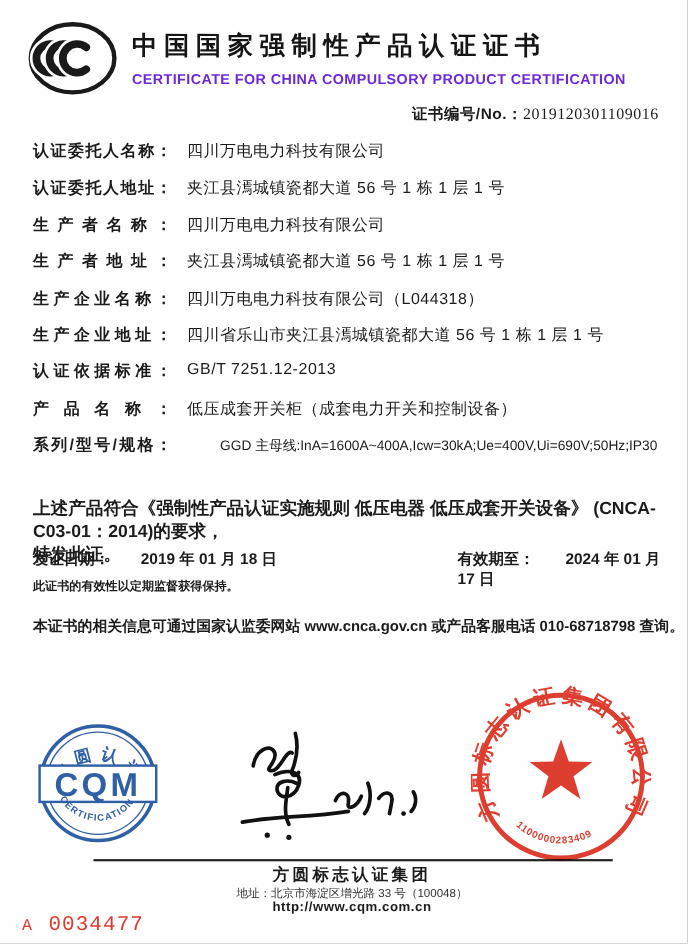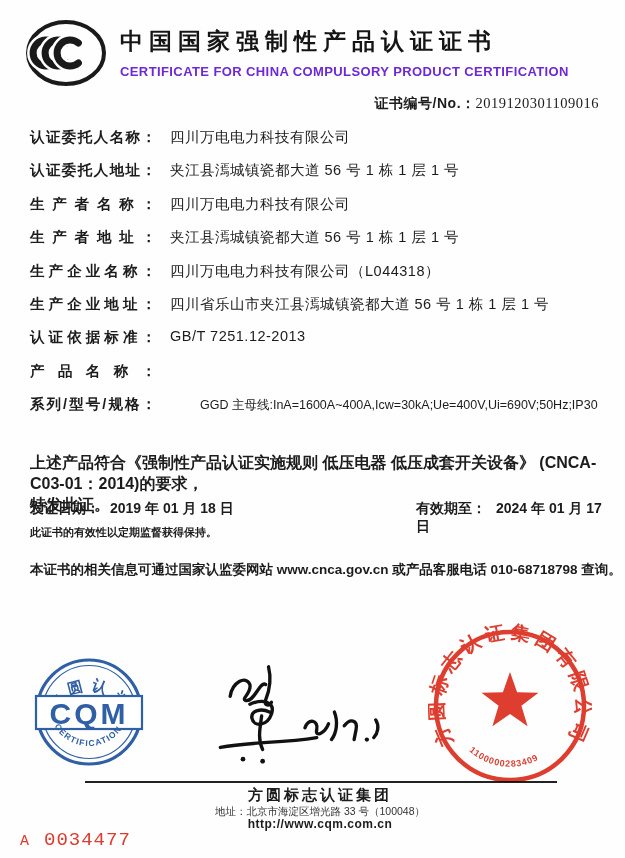--- a/index.html
+++ b/index.html
@@ -24,21 +24,21 @@
   .frow { display:flex; height:33.4px; align-items:flex-start; }
   .flabel { display:inline-block; width:126px; font-weight:700; font-size:14.5px;
             text-align:justify; text-align-last:justify; flex:none; }
   .fvalue { margin-left:14px; font-size:14.5px; font-weight:500; letter-spacing:0.5px; }
   .fvalue.tech { font-size:12.5px; letter-spacing:0; padding-top:2px;margin-left:44px; }
 
   .statement { position:absolute; left:30px; top:452px; width:578px; font-size:16px;
                font-weight:600; line-height:21px; }
   .dates { position:absolute; left:30px; top:500px; width:578px; font-size:14px; font-weight:600; }
   .date-right { position:absolute; left:386px; top:0; }
-  .date-val { font-weight:600; margin-left:10px; }
+  .date-val { font-weight:600; margin-left:28px; }
   .note1 { position:absolute; left:30px; top:525px; font-size:11px; font-weight:700; }
   .note2 { position:absolute; left:30px; top:561px; font-size:13.5px; font-weight:700; }
 
   
   .cqm-logo { position:absolute; left:34px; top:657px; width:110px; height:110px; }
   .signature { position:absolute; left:205px; top:655px; width:190px; height:118px; }
   .red-seal { position:absolute; left:428px; top:620px; width:164px; height:172px;
               mix-blend-mode:multiply; opacity:0.93; z-index:3; }
 
   
@@ -103,20 +103,21 @@
     <div class="frow">
       <span class="flabel">生产企业地址：</span>
       <span class="fvalue">四川省乐山市夹江县漹城镇瓷都大道 56 号 1 栋 1 层 1 号</span>
     </div>
     <div class="frow">
       <span class="flabel">认证依据标准：</span>
       <span class="fvalue">GB/T 7251.12-2013</span>
     </div>
     <div class="frow">
       <span class="flabel">产品名称：</span>
+      <span class="fvalue">低压成套开关柜（成套电力开关和控制设备）</span>
     </div>
     <div class="frow">
       <span class="flabel">系列/型号/规格：</span>
       <span class="fvalue tech">GGD 主母线:InA=1600A~400A,Icw=30kA;Ue=400V,Ui=690V;50Hz;IP30</span>
     </div>
   </div>
 
   <div class="statement">
     <div>上述产品符合《强制性产品认证实施规则 低压电器 低压成套开关设备》 (CNCA-C03-01：2014)的要求，</div>
     <div>特发此证。</div>

